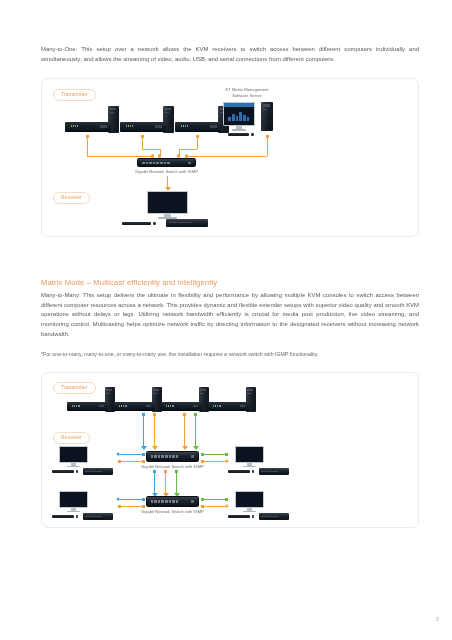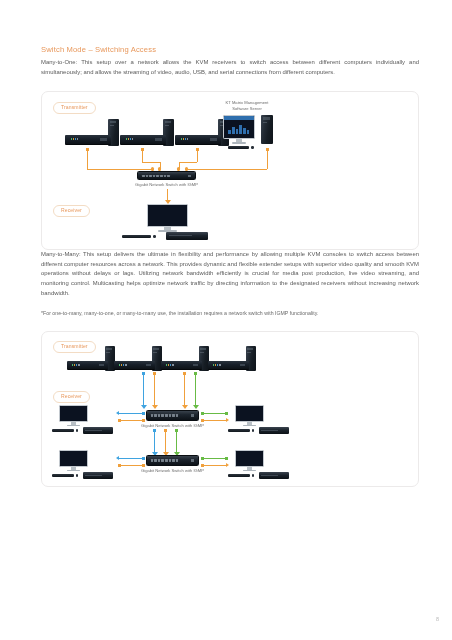--- a/index.html
+++ b/index.html
@@ -304,21 +304,20 @@
     color: #b9b9b9;
   }
 </style>
 </head>
 <body>
 
 <div class="page">
 
   <div class="content">
 
-    <h2 class="sec-heading">Switch Mode – Switching Access</h2>
     <p class="sec-body">Many-to-One: This setup over a network allows the KVM receivers to switch access between different computers individually and simultaneously; and allows the streaming of video, audio, USB, and serial connections from different computers.</p>
 
     <div class="diagram" style="margin-top:14px; height:159px;">
 
       <span class="pill" style="left:11px; top:10px;">Transmitter</span>
 
       <div class="cap multi" style="left:166px; top:8px; width:78px; text-align:center;">
         <span>KT Matrix Management</span><br>
         <span>Software Server</span>
       </div>
@@ -433,20 +432,21 @@
           <div class="screen scr-green"></div>
           <div class="stand"></div>
           <div class="base"></div>
         </div>
         <div class="keyboard" style="left:80px; top:143px; width:29px; height:3px;"></div>
         <div class="mouse" style="left:111px; top:143px; width:3px; height:3px;"></div>
         <div class="thinbox" style="left:124px; top:140px; width:42px; height:8px;"></div>
       </div>
     </div>
 
+    <h2 class="sec-heading" style="margin-top:41px;">Matrix Mode – Multicast efficiently and intelligently</h2>
     <p class="sec-body">Many-to-Many: This setup delivers the ultimate in flexibility and performance by allowing multiple KVM consoles to switch access between different computer resources across a network. This provides dynamic and flexible extender setups with superior video quality and smooth KVM operations without delays or lags. Utilizing network bandwidth efficiently is crucial for media post production, live video streaming, and monitoring control. Multicasting helps optimize network traffic by directing information to the designated receivers without increasing network bandwidth.</p>
     <p class="sec-note">*For one-to-many, many-to-one, or many-to-many use, the installation requires a network switch with IGMP functionality.</p>
 
     <div class="diagram" style="margin-top:13px; height:156px;">
 
       <span class="pill" style="left:11px; top:9px;">Transmitter</span>
 
       <div>
         <div class="tower" style="left:63px; top:14px; width:10px; height:25px;"></div>
         <div class="extender" style="left:25px; top:29px; width:41px; height:8px;">

